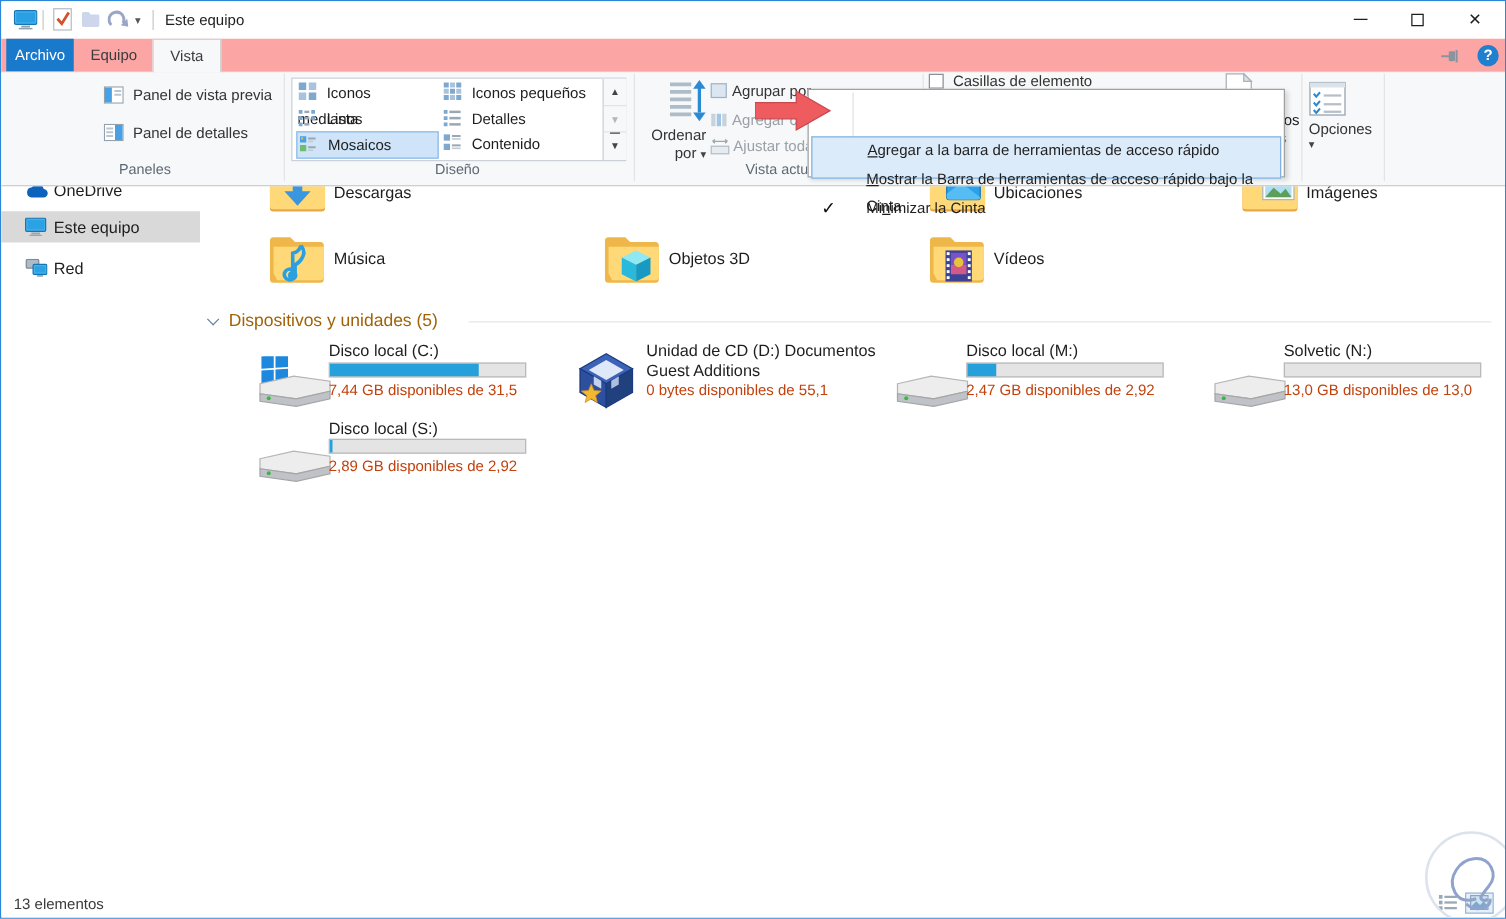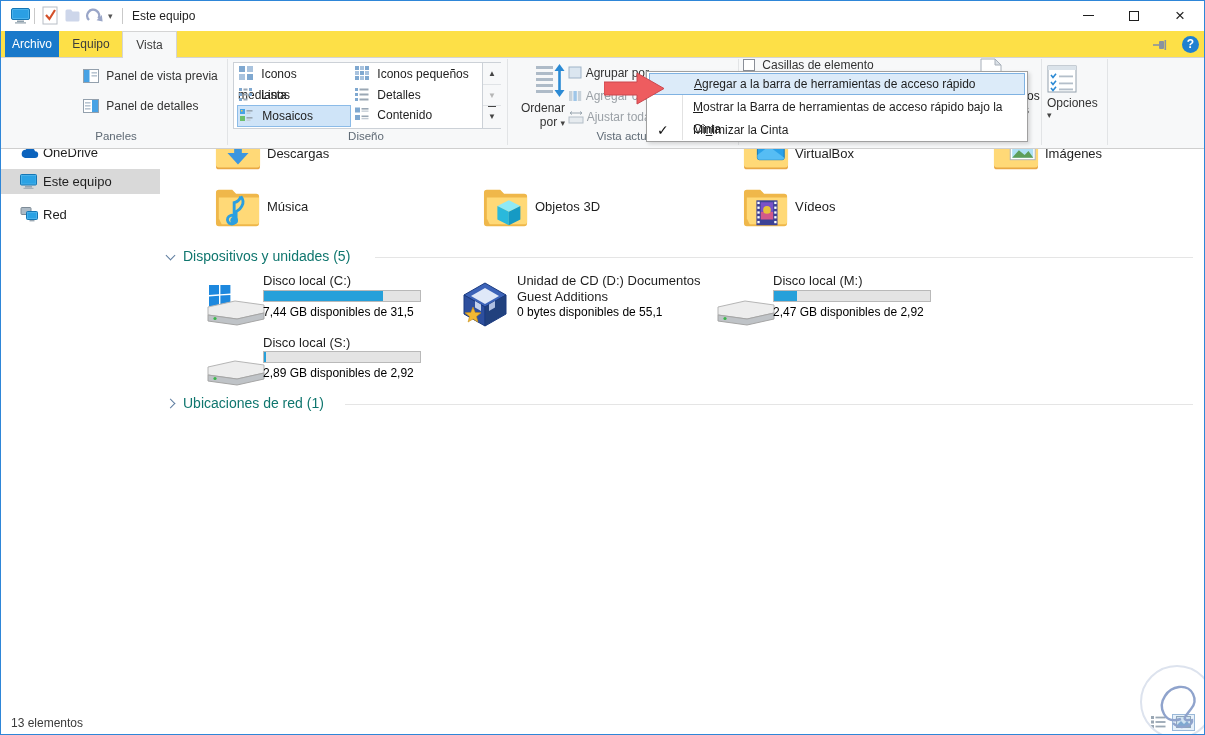--- a/index.html
+++ b/index.html
@@ -7,56 +7,56 @@
   body { font-family:"Liberation Sans","DejaVu Sans",sans-serif; font-size:12px; color:#1e1e1e; background:#fff; }
   .abs { position:absolute; }
   #window { position:relative; width:1205px; height:735px; background:#fff; border:1px solid #2e86d8; overflow:hidden; }
 
   
   .titlebar { left:0; top:0; width:100%; height:30px; background:#fff; }
   .qat-sep { width:1px; height:16px; background:#c9c9c9; top:7px; }
   .win-btn { width:46px; height:29px; top:0; text-align:center; line-height:29px; color:#1e1e1e; }
 
   
-  .tabrow { left:0; top:30px; width:100%; height:27px; background:#fde047; border-bottom:1px solid #d4d4d4; }
+  .tabrow { left:0; top:30px; width:100%; height:27px; background:#fca5a5; border-bottom:1px solid #d4d4d4; }
   .tab { height:26px; line-height:26px; text-align:center; color:#3c3c3c; }
   .tab-file { background:#1979ca; color:#fff; }
   .tab-active { background:#f7f8f9; border:1px solid #d4d4d4; border-bottom:none; height:27px; z-index:3; }
 
   
   .ribbon { left:0; top:57px; width:1203px; height:91px; background:#f7f8f9; border-bottom:1px solid #cfcfcf; z-index:10; }
   .grp-sep { width:1px; top:1px; height:86px; background:#e2e4e6; }
   .grp-label { color:#5f6a75; text-align:center; top:72px; height:15px; font-size:11.5px; }
   .rbtn-label { color:#333; }
   .dis { color:#9aa0a6; }
   .viewbox { background:#fff; border:1px solid #ccd1d7; }
   .view-item { height:21px; line-height:21px; }
   .view-item .vi-label { margin-left:4px; vertical-align:top; }
   .view-sel { background:#cfe4f8; border:1px solid #8bbbe8; }
   .caret { font-size:9px; color:#444; }
 
   
   .menu { left:645px; top:70px; width:382px; height:71px; background:#fff; border:1px solid #a0a0a0; z-index:30; box-shadow:2px 2px 4px rgba(0,0,0,.15); }
-  .menu-item { left:2px; width:376px; height:22px; line-height:22px; padding-left:44px; color:#1e1e1e; }
+  .menu-item { left:2px; width:376px; height:34px; line-height:22px; padding-left:44px; color:#1e1e1e;margin-top:36px; }
   .mi-hl { background:#dcebf9; border:1px solid #7fb2e2; line-height:20px; }
   .menu-gutter { left:35px; top:2px; width:1px; height:66px; background:#e2e2e2; }
   .key { text-decoration:underline; }
 
   
   .sidebar-item { left:0; width:159px; height:25px; line-height:25px; }
   .sidebar-label { margin-left:42px; font-size:13px; }
   .sb-sel { background:#d9d9d9; }
   .chev { display:inline-block; width:7px; height:7px; border-right:1.4px solid #5e7da0; border-bottom:1.4px solid #5e7da0; }
   .chev-down { transform:rotate(45deg); }
   .chev-right { transform:rotate(-45deg); }
-  .sec-title { color:#0f766e; font-size:14px; }
+  .sec-title { color:#a16207; font-size:14px; }
   .sec-rule { height:1px; background:#e5e5e5; top:8px; }
   .tile-label { font-size:13px; }
   .drive-name { font-size:13px; }
-  .drive-size { font-size:12px; color:#000000; }
+  .drive-size { font-size:12px; color:#c2410c; }
   .bar { height:12px; border:1px solid #b9b9b9; background:#e4e4e4; }
   .bar-fill { height:100%; background:#26a0da; }
 
   
   .folder { width:46px; height:40px; }
   .statusbar { left:0; top:710px; width:1203px; height:24px; background:#fff; }
 </style>
 </head>
 <body>
 
@@ -99,21 +99,21 @@
     </div>
 
 
     <div class="abs" style="left:742px;top:75px;width:250px;height:46px;">
       <svg class="folder abs" viewBox="0 0 48 40">
           <path d="M1 8 Q1 5 4 5 h13 l4 4 h23 q3 0 3 3 v22 q0 3 -3 3 H4 q-3 0 -3 -3 z" fill="#e9a845"></path>
           <path d="M1 13 h46 v19 q0 3 -3 3 H4 q-3 0 -3 -3 z" fill="#ffd977"></path>
           <rect x="15" y="7" width="28" height="20" rx="2" fill="#2aa1e8" stroke="#1576b4"></rect>
           <path d="M15 22 l12 -9 16 12 v0 a2 2 0 0 1 -2 2 h-24 a2 2 0 0 1 -2 -2 z" fill="#56bdf4"></path>
         </svg>
-      <span class="abs tile-label" style="left:52px;top:13px;">VirtualBox</span>
+      <span class="abs tile-label" style="left:52px;top:13px;">Ubicaciones</span>
     </div>
 
     <div class="abs" style="left:214px;top:130px;width:250px;height:46px;">
       <svg class="folder abs" viewBox="0 0 48 40">
           <path d="M1 4 Q1 1 4 1 h14 l4 4 h21 q3 0 3 3 v28 q0 3 -3 3 H4 q-3 0 -3 -3 z" fill="#efb74a"></path>
           <path d="M4 9 h42 v25 q0 3 -3 3 H7 l-3 -6 z" fill="#ffd977"></path>
           <path d="M27 8 q4 5 1 10 q-2 4 -6 6 v8 a4.5 4.5 0 1 1 -2 -3.6 v-14 q5 -1 7 -6.4" fill="none" stroke="#2b9fe0" stroke-width="3"></path>
           <circle cx="20" cy="33" r="4" fill="#2b9fe0"></circle>
         </svg>
       <span class="abs tile-label" style="left:52px;top:11px;">Música</span>
@@ -208,39 +208,46 @@
           <path d="M3 16 L32 20 L59 14 L59 20 L32 26 L3 22 Z" fill="#bfc3c7" stroke="#a5a5a5"></path>
           <circle cx="10" cy="19.5" r="1.6" fill="#39b54a"></circle>
         </svg>
       <span class="abs drive-name" style="left:64px;top:0;">Disco local (M:)</span>
       <div class="abs bar" style="left:64px;top:17px;width:158px;">
           <div class="bar-fill" style="width: 15%;"></div>
         </div>
       <span class="abs drive-size" style="left:64px;top:32px;">2,47 GB disponibles de 2,92</span>
     </div>
 
+    <div class="abs" style="left:962px;top:215px;width:240px;height:56px;">
+      <svg class="abs" style="left:6px;top:26px;" width="62" height="28" viewBox="0 0 62 28">
+          <path d="M3 8 L30 2 L59 6 L59 14 L32 20 L3 16 Z" fill="#ededed" stroke="#b5b5b5"></path>
+          <path d="M3 16 L32 20 L59 14 L59 20 L32 26 L3 22 Z" fill="#bfc3c7" stroke="#a5a5a5"></path>
+          <circle cx="10" cy="19.5" r="1.6" fill="#39b54a"></circle>
+        </svg>
+      <span class="abs drive-name" style="left:64px;top:0;">Solvetic (N:)</span>
+      <div class="abs bar" style="left:64px;top:17px;width:158px;">
+          <div class="bar-fill" style="width: 0%;"></div>
+        </div>
+      <span class="abs drive-size" style="left:64px;top:32px;">13,0 GB disponibles de 13,0</span>
+    </div>
 
     <div class="abs" style="left:198px;top:277px;width:250px;height:56px;">
       <svg class="abs" style="left:6px;top:24px;" width="62" height="28" viewBox="0 0 62 28">
           <path d="M3 8 L30 2 L59 6 L59 14 L32 20 L3 16 Z" fill="#ededed" stroke="#b5b5b5"></path>
           <path d="M3 16 L32 20 L59 14 L59 20 L32 26 L3 22 Z" fill="#bfc3c7" stroke="#a5a5a5"></path>
           <circle cx="10" cy="19.5" r="1.6" fill="#39b54a"></circle>
         </svg>
       <span class="abs drive-name" style="left:64px;top:0;">Disco local (S:)</span>
       <div class="abs bar" style="left:64px;top:16px;width:158px;">
           <div class="bar-fill" style="width: 1%;"></div>
         </div>
       <span class="abs drive-size" style="left:64px;top:31px;">2,89 GB disponibles de 2,92</span>
     </div>
 
-    <div class="abs" style="left:162px;top:337px;width:1030px;height:20px;">
-      <span class="chev chev-right abs" style="left:4px;top:5px;"></span>
-      <span class="abs sec-title" style="left:20px;top:0;">Ubicaciones de red (1)</span>
-      <div class="abs sec-rule" style="left:182px;top:9px;width:848px;"></div>
-    </div>
   </div>
 
   <div class="abs titlebar">
     <svg class="abs" style="left:10px;top:7px;" width="19" height="16" viewBox="0 0 19 16">
         <rect x="0.5" y="0.5" width="18" height="11" rx="1.5" fill="#4ab2ec" stroke="#1576b4"></rect>
         <rect x="2" y="2" width="15" height="8" fill="#2b9fe4"></rect>
         <rect x="6" y="12.5" width="7" height="1.5" fill="#8fa0ac"></rect>
         <rect x="4" y="14.3" width="11" height="1.2" fill="#8fa0ac"></rect>
       </svg>
     <div class="abs qat-sep" style="left:33px;"></div>

